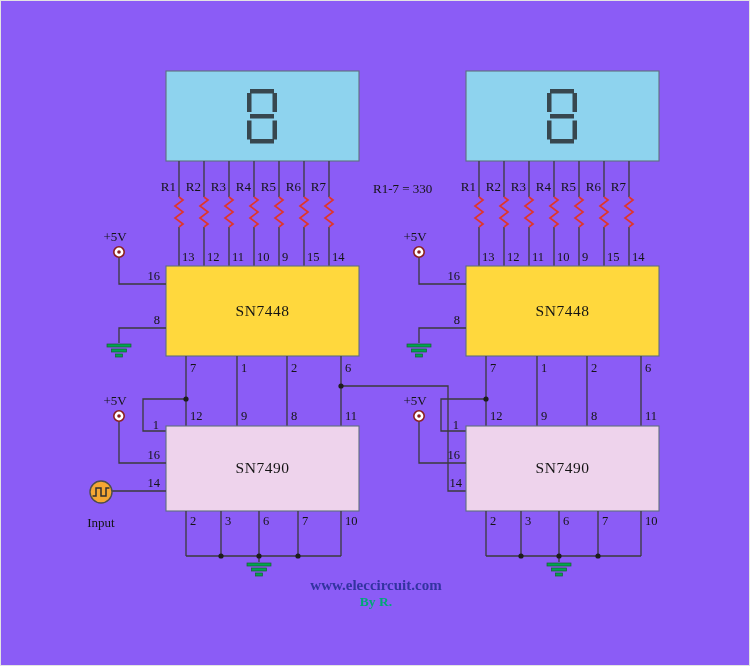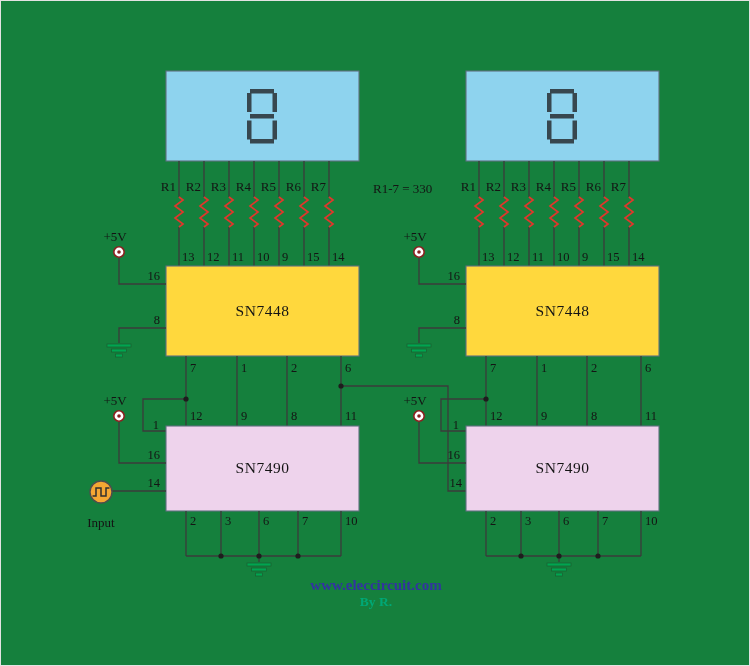--- a/index.html
+++ b/index.html
@@ -1,17 +1,17 @@
 <!DOCTYPE html>
 <html style="--display_fill: #8ed3ee; --decoder_fill: #ffd83d; --counter_fill: #eed3ec; --segment: #37474f; --resistor: #e0362c; --wire: #3b3b3b; --ground: #00a550; --vcc: #8b2020; --input_fill: #f5a733; --footer_blue: #3333a0; --footer_green: #00a876;"><head>
 <meta charset="utf-8">
 <style>
   html,body { margin:0; padding:0; background:#ffffff; }
   .canvas {
-    position:relative; width:750px; height:666px; background:#15803d;
+    position:relative; width:750px; height:666px; background:#8b5cf6;
     border:1px solid #e3e3e3; box-sizing:border-box;
     font-family:"Liberation Serif", serif;
   }
   svg text { font-family:"Liberation Serif", serif; fill:#141414; }
   .wire   { stroke:var(--wire,#3b3b3b); stroke-width:1.3; fill:none; }
   .res    { stroke:var(--resistor,#e0362c); stroke-width:1.7; fill:none; }
   .dot    { fill:#1d1d1d; }
   .box    { stroke:#5f6f7f; stroke-width:1.1; }
   .display-box { fill:var(--display_fill,#8ed3ee); }
   .decoder-box { fill:var(--decoder_fill,#ffd83d); }

